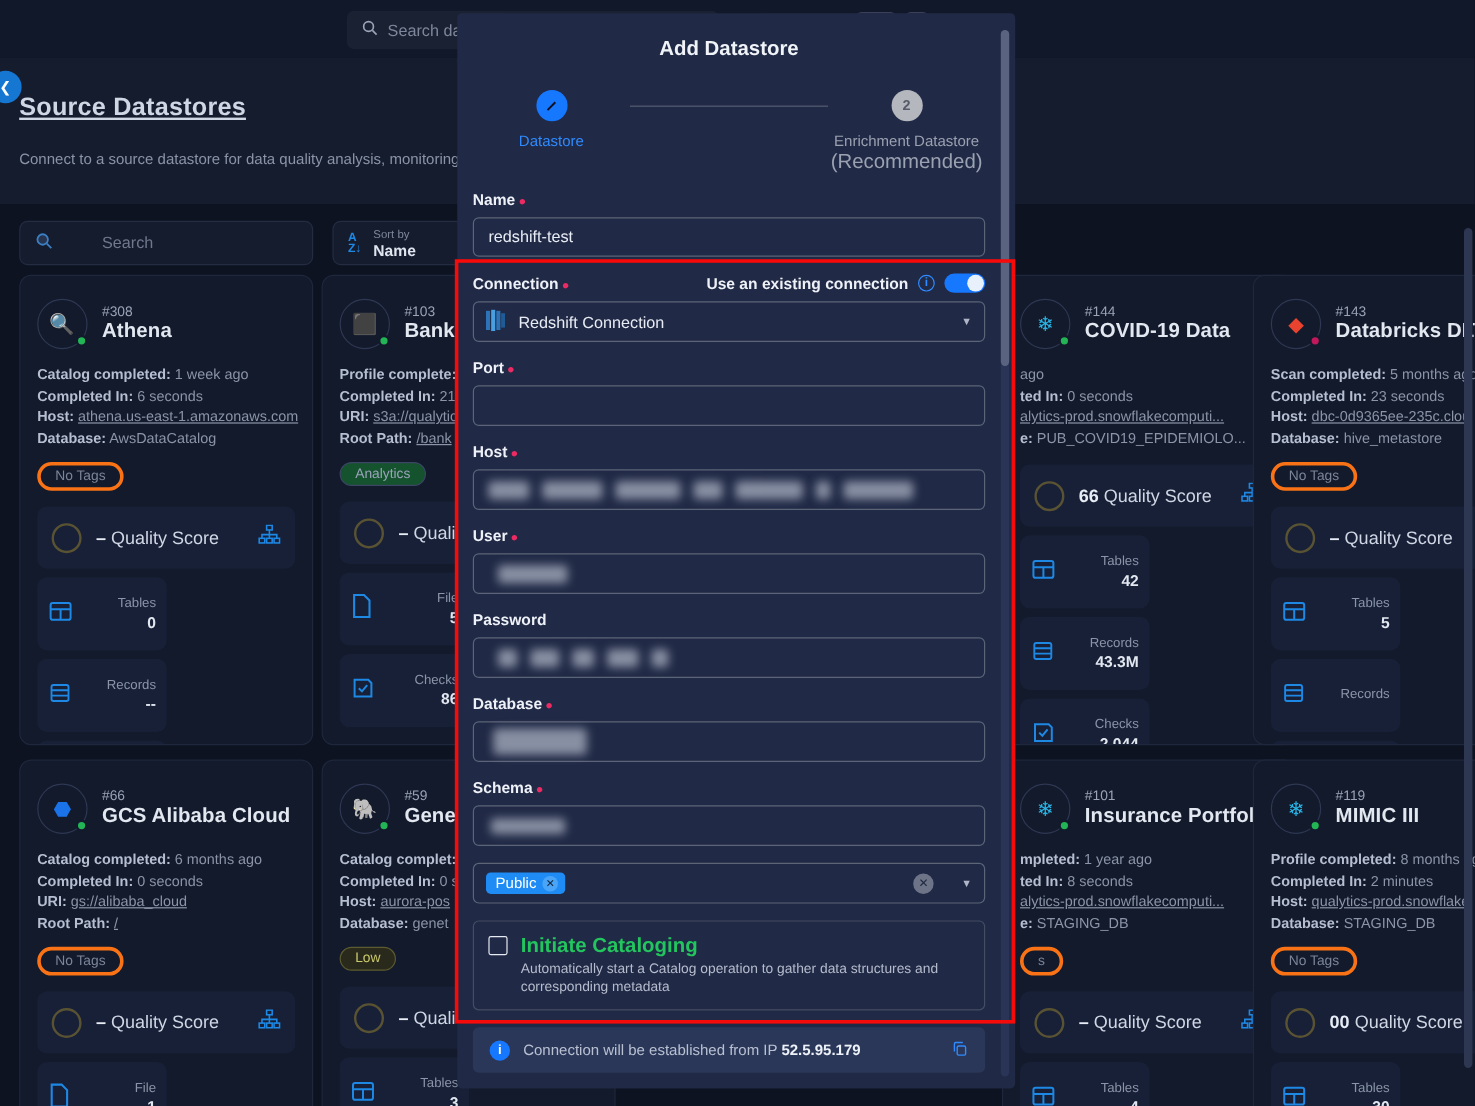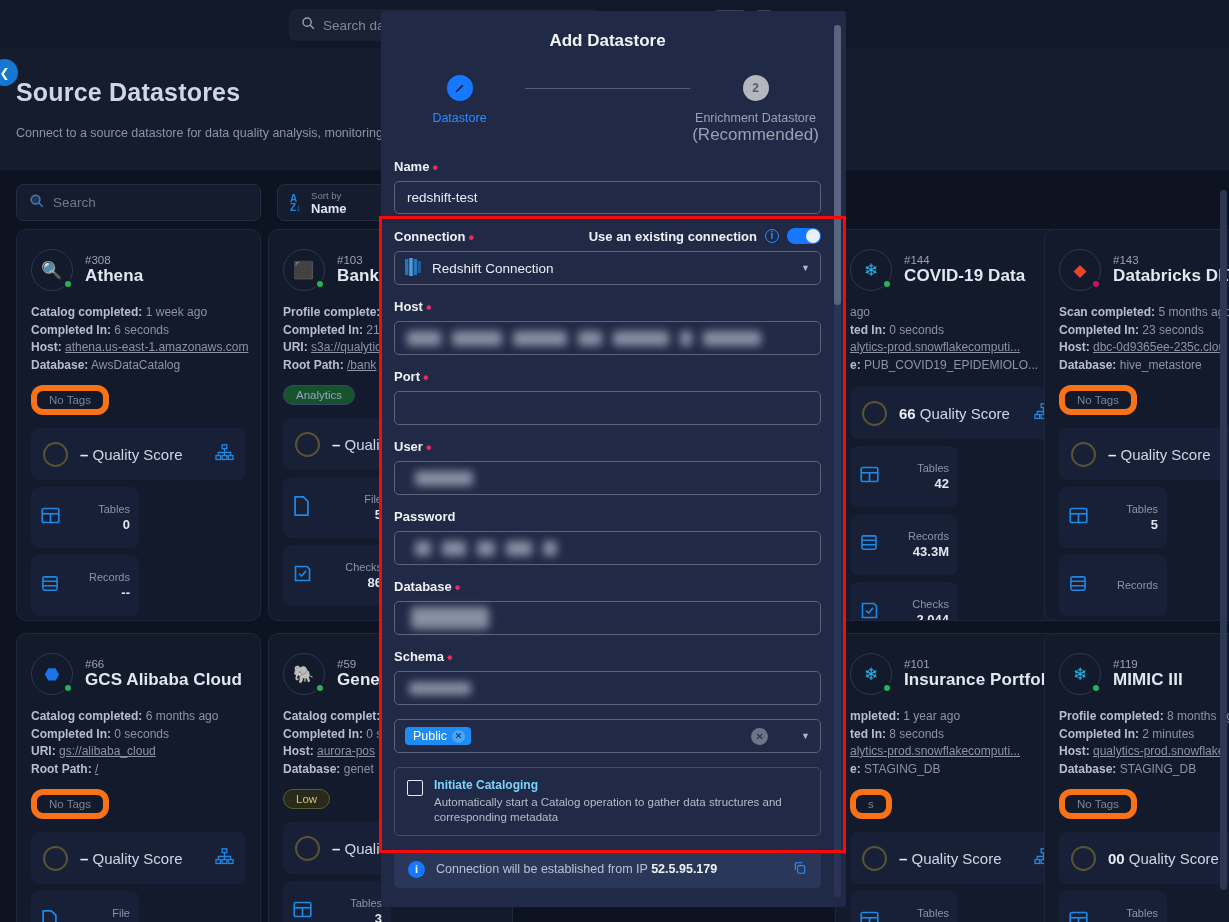--- a/index.html
+++ b/index.html
@@ -36,34 +36,34 @@
     background: #151c2e;
   }
   .collapse-btn {
     position: absolute; left: -9px; top: 11px; width: 27px; height: 27px;
     background: #1677d2; border-radius: 50%;
     display: flex; align-items: center; justify-content: center;
     color: #fff; font-size: 12px;
   }
   .hero h1 {
     position: absolute; left: 16px; top: 30px;
-    font-size: 25px; font-weight: 700; color: #cfd6e4; letter-spacing: .2px;
+    font-size: 21px; font-weight: 700; color: #cfd6e4; letter-spacing: .2px; text-decoration: underline;
   }
   .hero .sub {
     position: absolute; left: 16px; top: 78px;
     font-size: 12.5px; color: #8a93a8;
   }
 
   .filters { position: absolute; top: 184px; left: 0; right: 0; height: 38px; }
   .search-box {
     position: absolute; left: 16px; top: 0; width: 245px; height: 37px;
     background: #151c2e; border: 1px solid #242c42; border-radius: 7px;
     display: flex; align-items: center; gap: 9px; padding: 0 12px;
   }
-  .search-box .txt { color: #6f788d; font-size: 13.5px; }
+  .search-box .txt { color: #6f788d; font-size: 13.5px; margin-left: 32px; }
   .sort-box {
     position: absolute; left: 277px; top: 0; width: 245px; height: 37px;
     background: #151c2e; border: 1px solid #242c42; border-radius: 7px;
     display: flex; align-items: center; gap: 10px; padding: 0 12px;
   }
   .sort-az { color: #1e88e5; font-size: 10px; font-weight: 700; line-height: 9px; }
   .sort-lbl { font-size: 9.5px; color: #7e879b; }
   .sort-val { font-size: 13px; color: #dfe4ee; font-weight: 700; }
 
   
@@ -89,21 +89,21 @@
     font-size: 17px; font-weight: 700; color: #e2e7f0;
     white-space: nowrap; letter-spacing: .1px;
   }
   .meta { margin-top: 10px; font-size: 12px; line-height: 17.5px; white-space: nowrap; }
   .meta .k { color: #b6bfd2; font-weight: 700; }
   .meta .v { color: #8b94a8; }
   .tag {
     display: inline-block; margin-top: 11px; padding: 3px 12px;
     font-size: 11.5px; border-radius: 12px;
   }
-  .tag.none { color: #7b8499; border: 6px solid #f97316; text-align: right; }
+  .tag.none { color: #7b8499; border: 3px solid #f97316; text-align: right; }
   .tag.analytics { color: #9aa3bb; border: 1px solid #3c4566; background: #14532d; }
   .tag.low { color: #c9c86b; border: 1px solid #5d5c31; background: #2a2a1c; }
 
   .qscore {
     margin-top: 13px; height: 52px; background: #18203400;
     background: #172037; border-radius: 8px;
     display: flex; align-items: center; padding: 0 12px; gap: 12px;
   }
   .ring { width: 25px; height: 25px; border-radius: 50%; border: 2px solid #5a5333; flex: 0 0 25px; }
   .qtext { font-size: 15px; color: #cfd6e4; }
@@ -173,21 +173,21 @@
     border-radius: 50%; background: #e8f0fb;
   }
   .select {
     margin-top: 7px; height: 34px; border: 1px solid #5c6478; border-radius: 5px;
     display: flex; align-items: center; padding: 0 10px; gap: 11px;
     font-size: 13.5px; color: #e8ecf4;
   }
   .caret { margin-left: auto; color: #aeb6c7; font-size: 9px; }
 
   .chips { margin-top: 7px; height: 34px; border: 1px solid #5c6478; border-radius: 5px;
-    display: flex; align-items: center; padding: 0 10px; gap: 24px; }
+    display: flex; align-items: center; padding: 0 10px; gap: 14px; }
   .chip {
     background: #1f8cf5; color: #fff; font-size: 12.5px;
     border-radius: 4px; padding: 2px 6px 2px 8px; display: flex; align-items: center; gap: 5px;
   }
   .chip .x {
     width: 13px; height: 13px; border-radius: 50%; background: #4aa5f8;
     color: #123; font-size: 9px; display: flex; align-items: center; justify-content: center;
   }
   .clear-all {
     margin-left: auto; width: 17px; height: 17px; border-radius: 50%; background: #6d7488;
@@ -195,21 +195,21 @@
   }
 
   .catalog-box {
     margin-top: 14px; border: 1px solid #454d63; border-radius: 5px;
     padding: 10px 12px; display: flex; gap: 11px;
   }
   .cb {
     width: 16px; height: 16px; border: 1.6px solid #e6eaf2; border-radius: 2px;
     flex: 0 0 16px; margin-top: 2px;
   }
-  .catalog-t { font-size: 12px; font-weight: 700; color: #7dd3fc; }
+  .catalog-t { font-size: 17px; font-weight: 700; color: #22c55e; }
   .catalog-d { font-size: 11.5px; color: #b5bccd; line-height: 15px; margin-top: 3px; }
 
   .ipbar {
     margin-top: 14px; height: 38px; background: #2b3758; border-radius: 5px;
     display: flex; align-items: center; padding: 0 14px; gap: 11px;
   }
   .ipbar .i {
     width: 17px; height: 17px; border-radius: 50%; background: #1677ff;
     color: #fff; font-size: 11px; font-weight: 700;
     display: flex; align-items: center; justify-content: center;
@@ -684,39 +684,39 @@
               <rect x="12.6" y="3" width="3.4" height="12" fill="#1f5c96"></rect>
             </svg>
           </span>
           <span>Redshift Connection</span>
           <span class="caret">▼</span>
         </div>
       </div>
 
       <div class="field">
         <div class="field-label">
+          <span>Port</span><span class="req">•</span>
+        </div>
+        <div class="input tall">
+          <span></span>
+        </div>
+      </div>
+
+      <div class="field">
+        <div class="field-label">
           <span>Host</span><span class="req">•</span>
         </div>
         <div class="input tall">
           <span class="blur-bar" style="width:34px"></span>
           <span class="blur-bar" style="width:50px"></span>
           <span class="blur-bar" style="width:54px"></span>
           <span class="blur-bar" style="width:24px"></span>
           <span class="blur-bar" style="width:56px"></span>
           <span class="blur-bar" style="width:12px"></span>
           <span class="blur-bar" style="width:58px"></span>
-        </div>
-      </div>
-
-      <div class="field">
-        <div class="field-label">
-          <span>Port</span><span class="req">•</span>
-        </div>
-        <div class="input tall">
-          <span></span>
         </div>
       </div>
 
       <div class="field">
         <div class="field-label">
           <span>User</span><span class="req">•</span>
         </div>
         <div class="input tall">
           <span class="blur-bar" style="width:58px; margin-left:8px"></span>
         </div>

